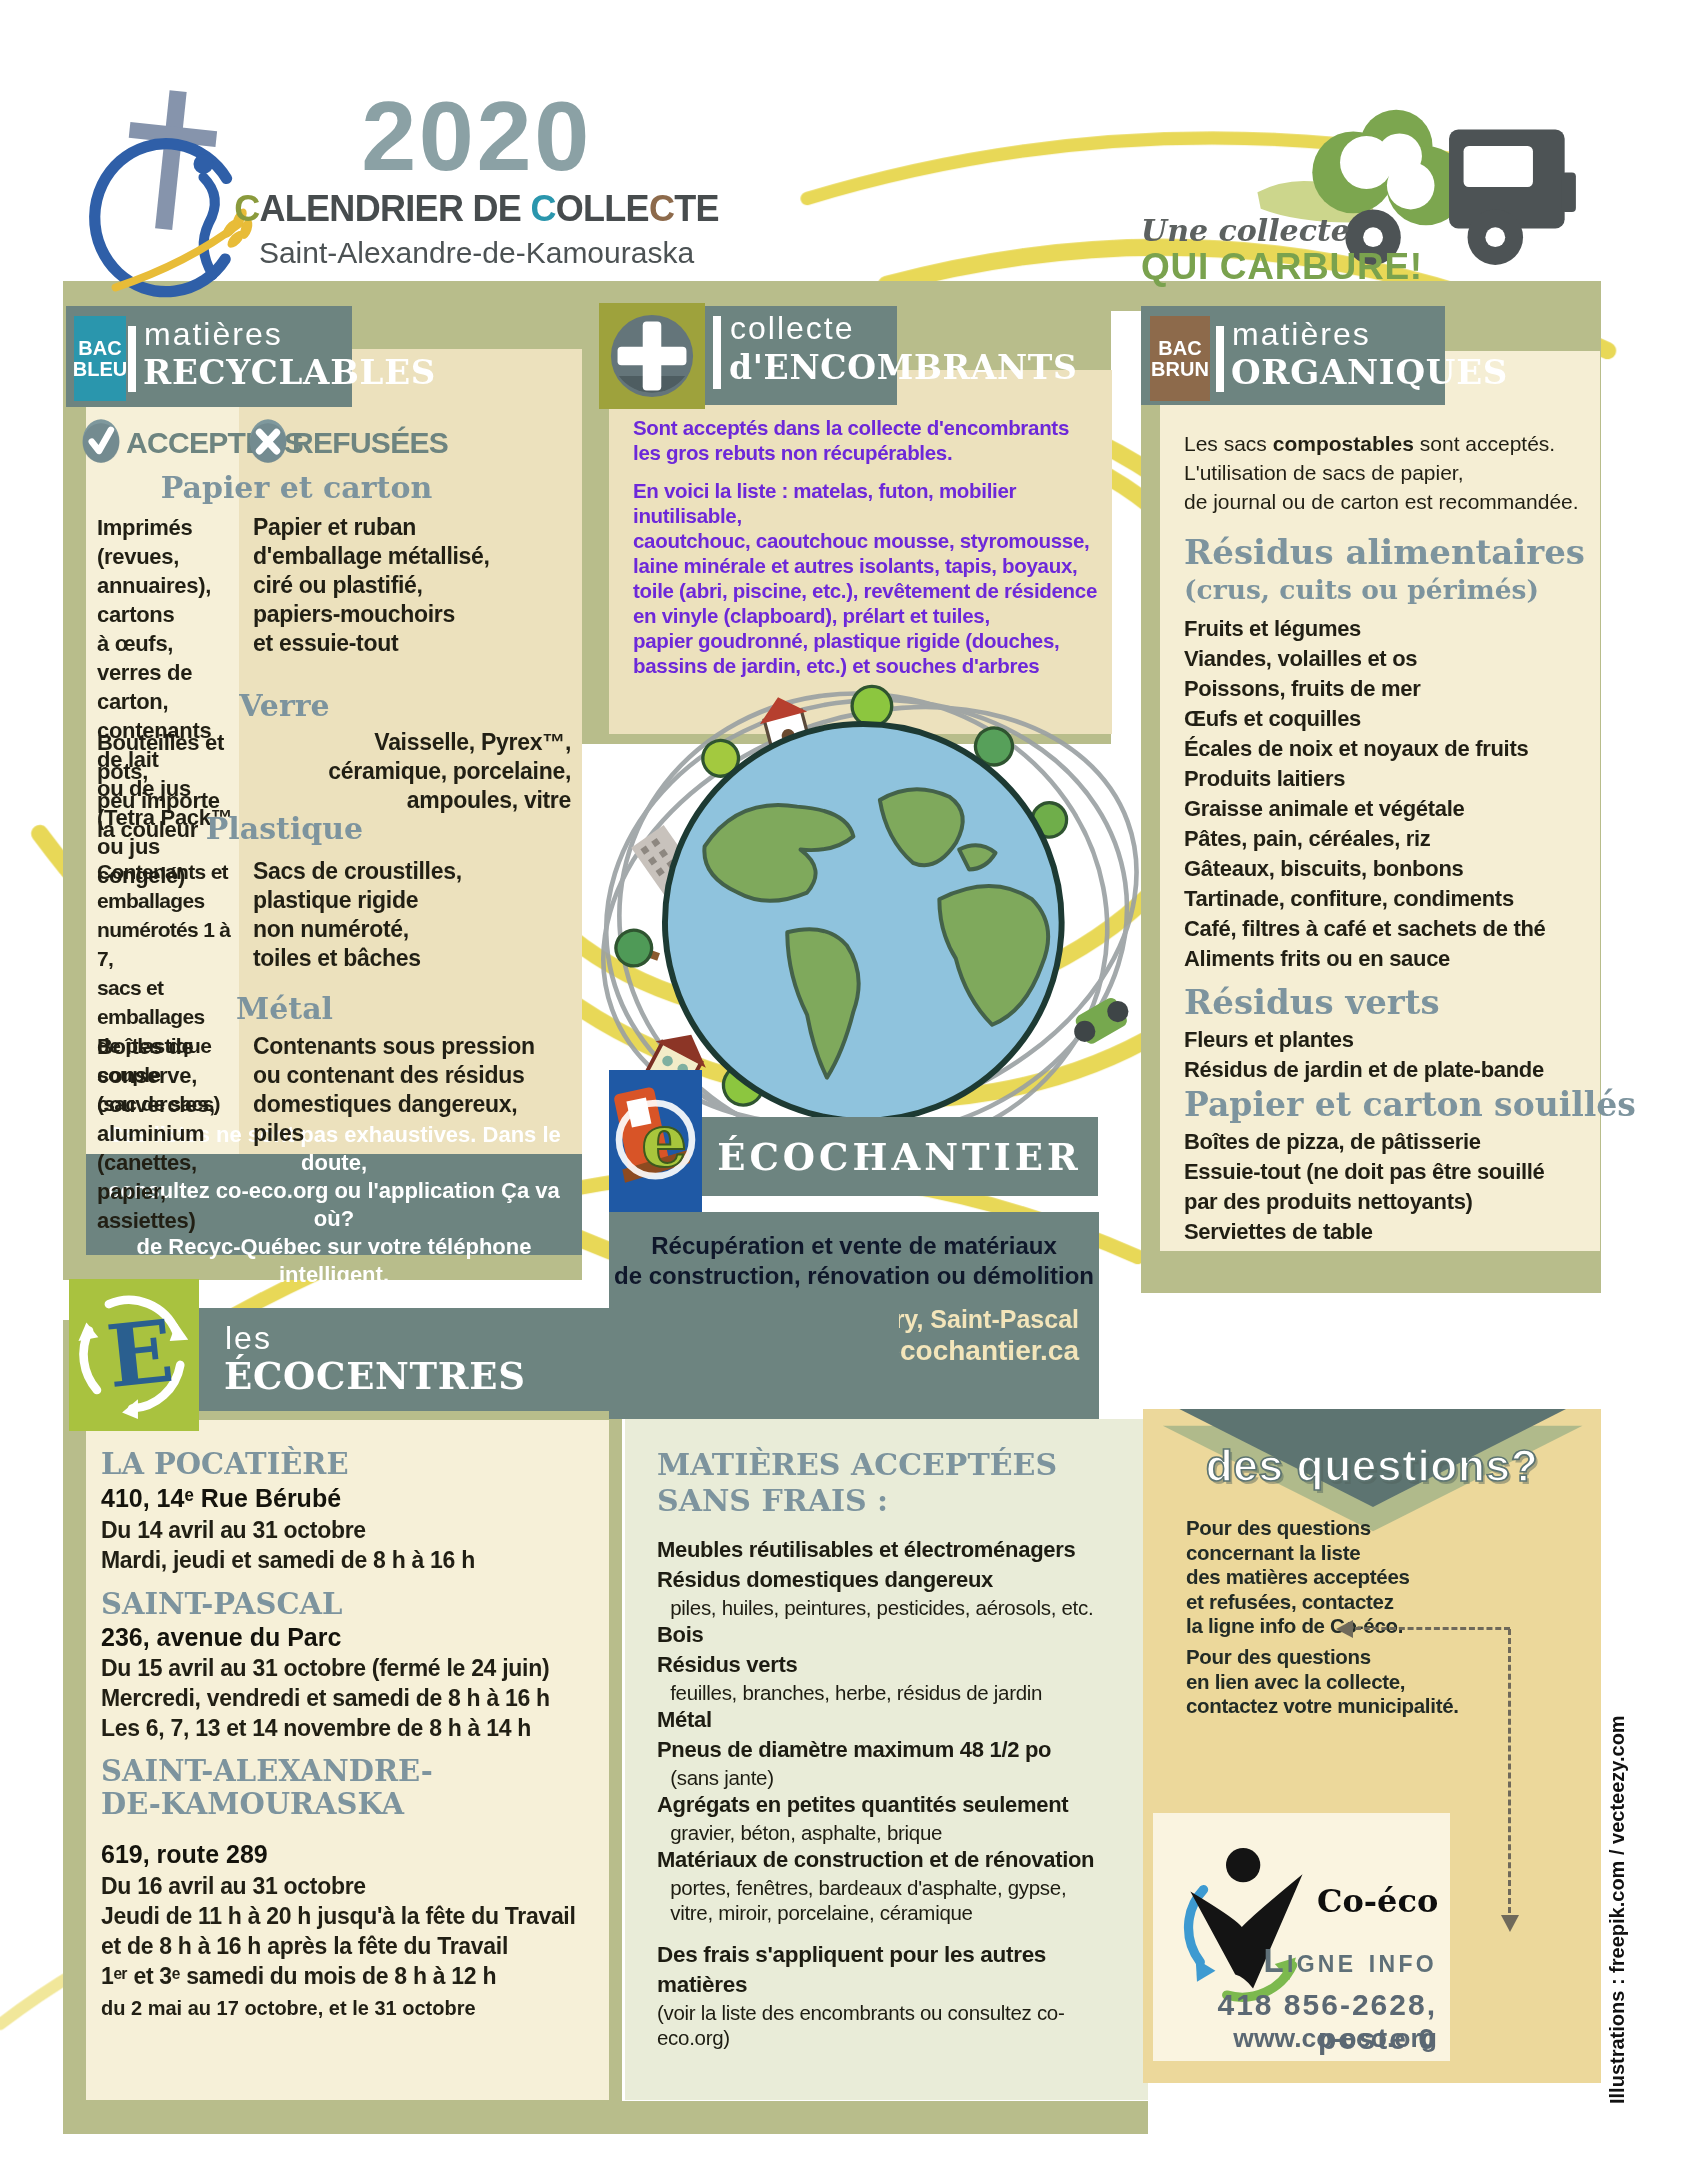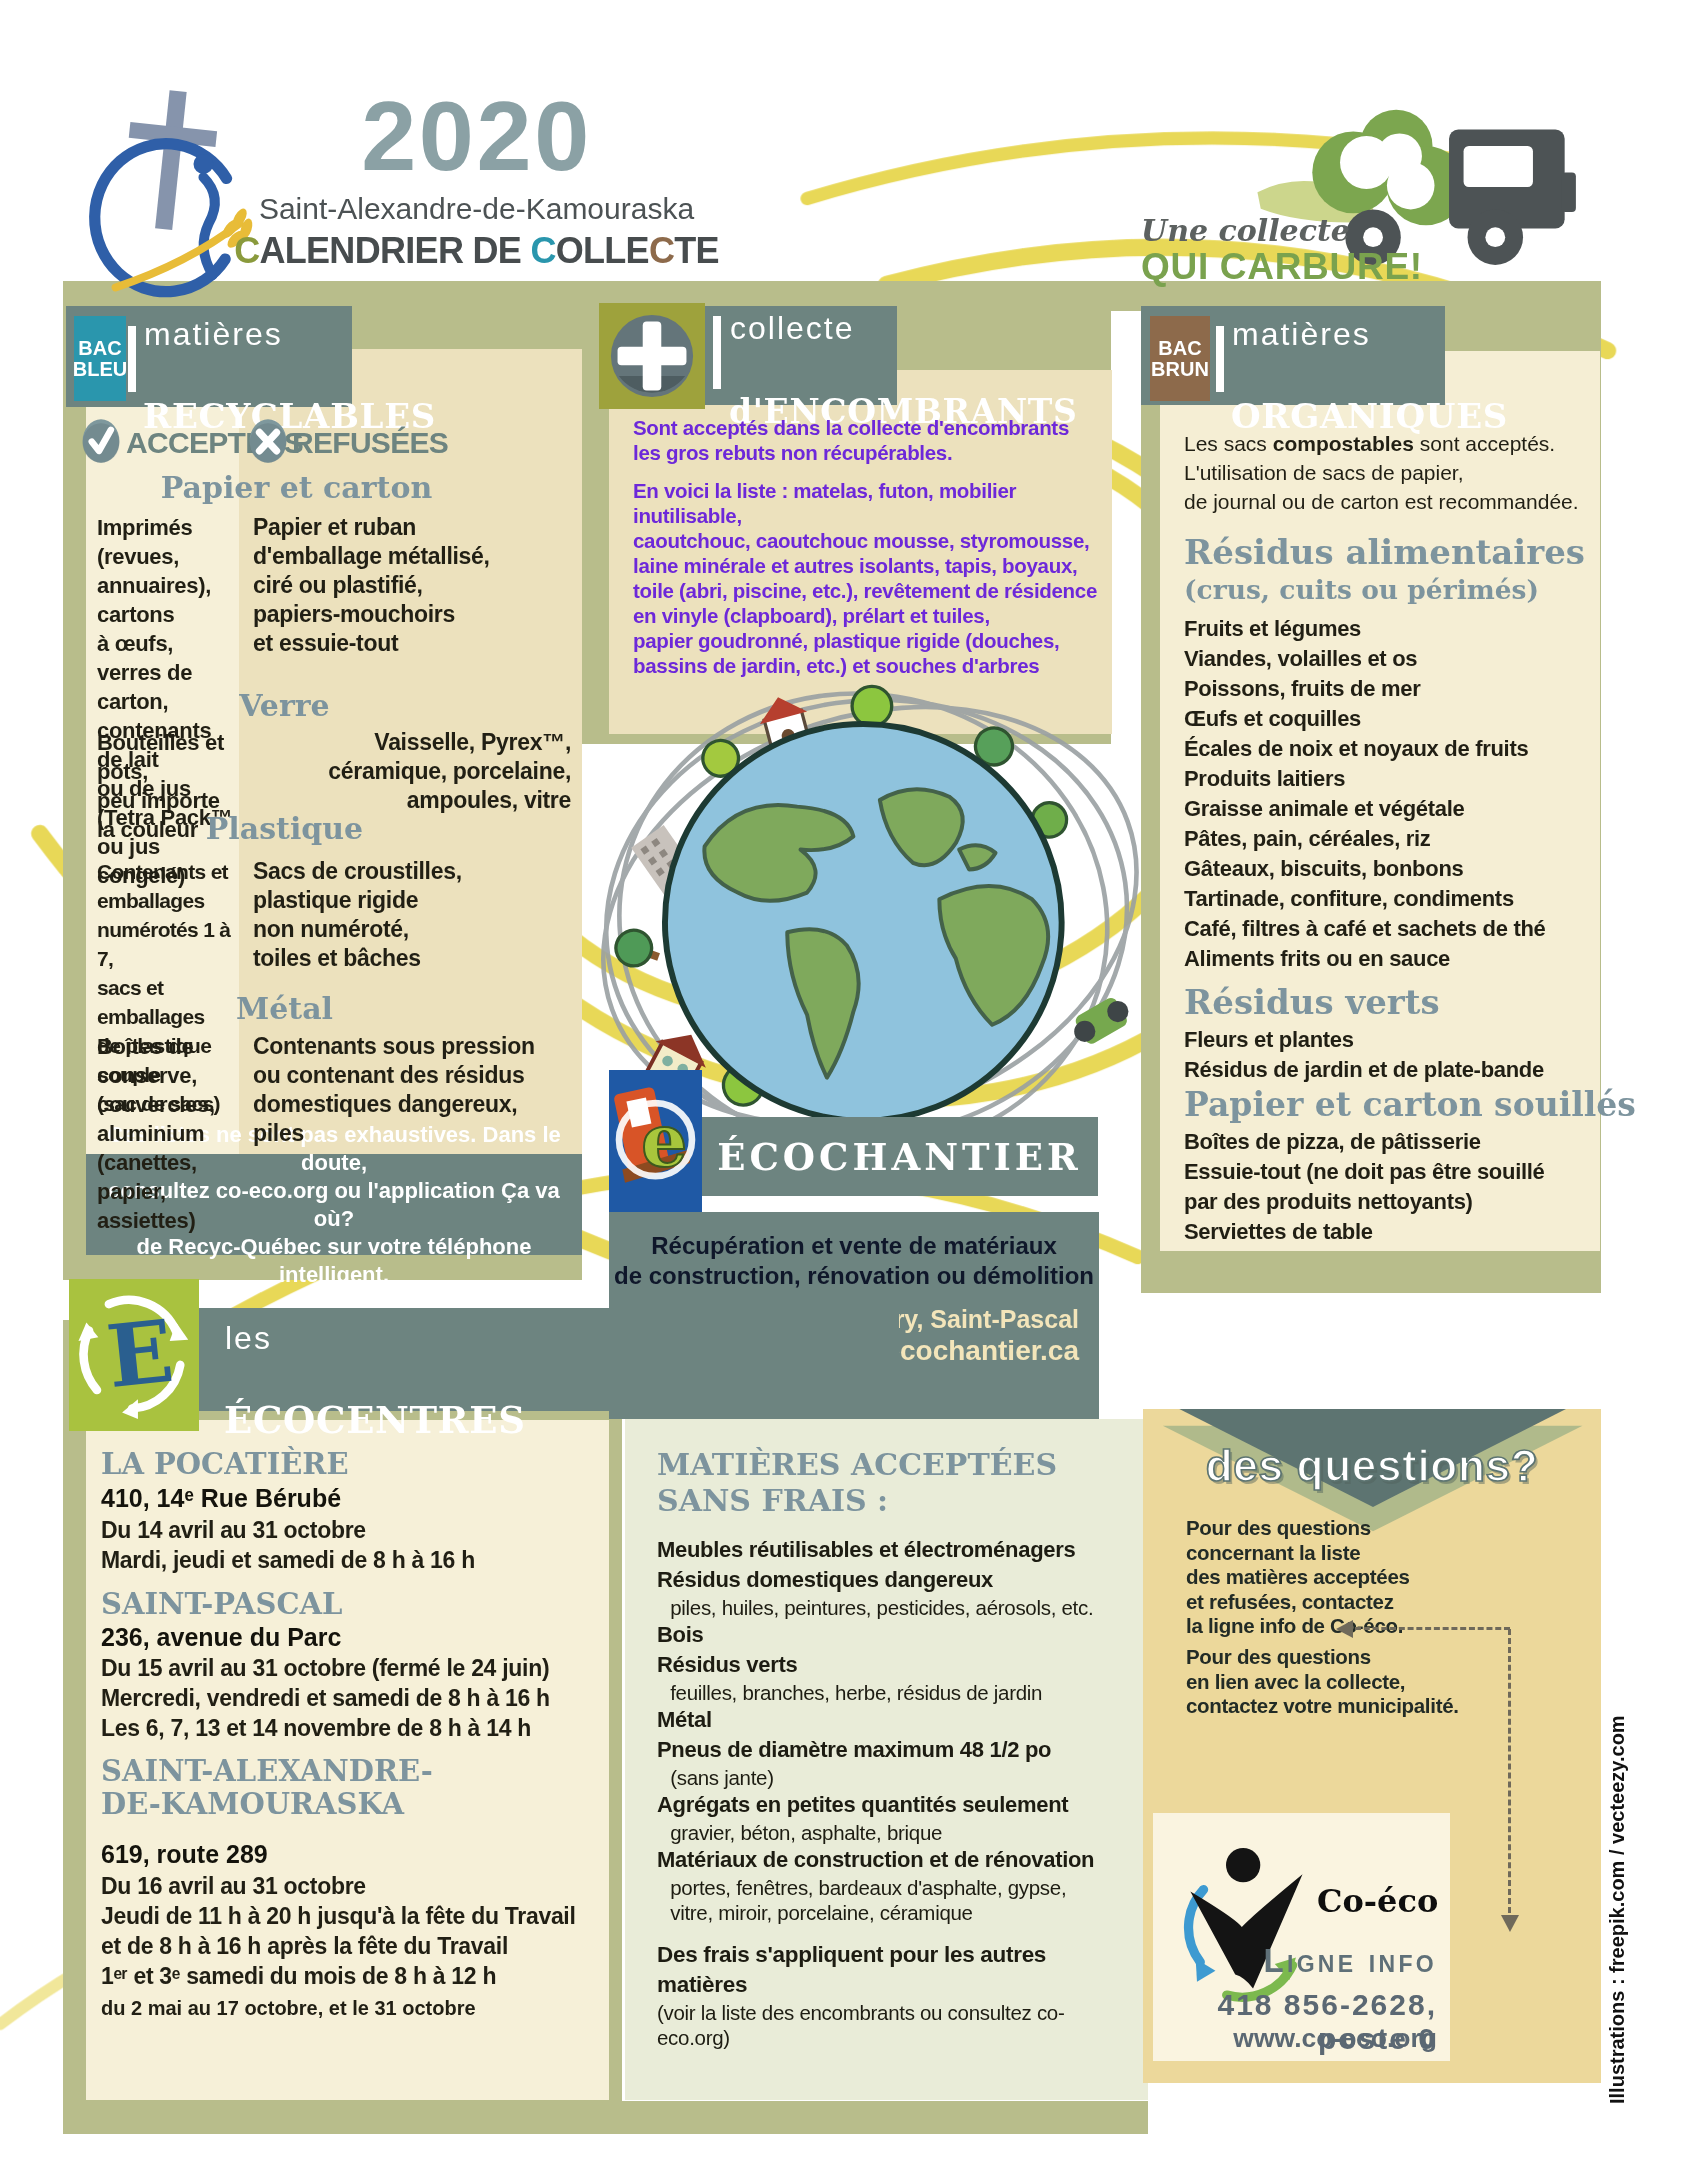--- a/index.html
+++ b/index.html
@@ -15,21 +15,21 @@
   .cream2{background:#ece1bd;}
   .creamR{background:#f5eed4;}
   .palegreen{background:#e9ecd8;}
   .tan{background:#ecd89b;}
   
   .t-body{font-weight:700;font-size:23px;line-height:29px;color:#211f14;letter-spacing:-0.3px;}
   .t-body-sm{font-weight:700;font-size:20.5px;line-height:25px;color:#6d28d9;letter-spacing:-0.3px;}
   .t-sec{font-family:"DejaVu Serif",serif;font-weight:700;font-size:30px;line-height:34px;color:#7d949e;}
   .t-sec-lg{font-family:"DejaVu Serif",serif;font-weight:700;font-size:34px;line-height:38px;color:#7d949e;}
   .bar-small{font-weight:400;font-size:32px;line-height:33px;color:#fff;letter-spacing:2px;}
-  .bar-big{font-family:"DejaVu Serif",serif;font-weight:700;font-size:34px;line-height:37px;color:#fff;letter-spacing:0.7px;margin-top:44px;}
+  .bar-big{font-family:"DejaVu Serif",serif;font-weight:700;font-size:34px;line-height:37px;color:#fff;letter-spacing:0.7px;}
   .badge-txt{font-weight:700;font-size:20px;line-height:20.5px;color:#fff;text-align:center;letter-spacing:0;}
   .whitebar{background:#fff;}
   .note-txt{font-weight:700;font-size:22px;line-height:28px;color:#fff;text-align:center;}
   .acc-label{font-weight:700;font-size:30px;color:#6d8480;letter-spacing:-0.7px;}
   .org-item{font-weight:700;font-size:22px;line-height:30px;color:#211f14;letter-spacing:-0.3px;}
   .eco-name{font-family:"DejaVu Serif",serif;font-weight:700;font-size:29px;line-height:33px;color:#7d949e;}
   .eco-addr{font-weight:700;font-size:25px;line-height:32px;color:#14130c;}
   .eco-lines{font-weight:700;font-size:23px;line-height:30px;color:#211f14;letter-spacing:-0.3px;}
   .eco-small{font-weight:700;font-size:20px;line-height:26.5px;color:#211f14;}
   .mat-label{font-weight:700;font-size:22px;line-height:30px;color:#1d1c12;letter-spacing:-0.3px;}
@@ -80,24 +80,24 @@
   <g fill="#e8bc38">
     <ellipse cx="258" cy="200" rx="8" ry="16" transform="rotate(30 258 200)"></ellipse>
     <ellipse cx="244" cy="216" rx="8" ry="16" transform="rotate(38 244 216)"></ellipse>
     <ellipse cx="268" cy="216" rx="8" ry="16" transform="rotate(18 268 216)"></ellipse>
     <ellipse cx="252" cy="232" rx="8" ry="16" transform="rotate(44 252 232)"></ellipse>
   </g>
 </svg>
 
 <div class="abs" style="left:225px;top:86px;width:503px;text-align:center;z-index:3;">
   <div style="font-weight:700;font-size:99px;line-height:99px;color:#8ba1a5;letter-spacing:2.6px;">2020</div>
-  <div style="font-weight:400;font-size:30px;line-height:37px;color:#4c5254;margin-top:5.3px;">Saint-Alexandre-de-Kamouraska</div>
   <div style="font-weight:700;font-size:36px;line-height:41px;color:#474c4e;letter-spacing:-0.7px;margin-top:2.6px;">
     <span style="color:#8a9a3c;">C</span><span>ALENDRIER DE </span><span style="color:#2a96ad;">C</span><span>OLLE</span><span style="color:#8d6a4b;">C</span><span>TE</span>
   </div>
+  <div style="font-weight:400;font-size:30px;line-height:37px;color:#4c5254;margin-top:5.3px;">Saint-Alexandre-de-Kamouraska</div>
 </div>
 
 <svg class="abs" style="left:1231px;top:93px;width:370px;height:172px;z-index:3;" viewBox="0 0 560 260">
   <path d="M 40 150 Q 120 110 215 165 L 215 195 Q 110 200 45 175 Z" fill="#ccd68c"></path>
   <g fill="#7ca64f">
     <circle cx="185" cy="120" r="62"></circle>
       <circle cx="250" cy="80" r="55"></circle>
       <circle cx="295" cy="140" r="60"></circle>
   </g>
   <g fill="#ffffff">

